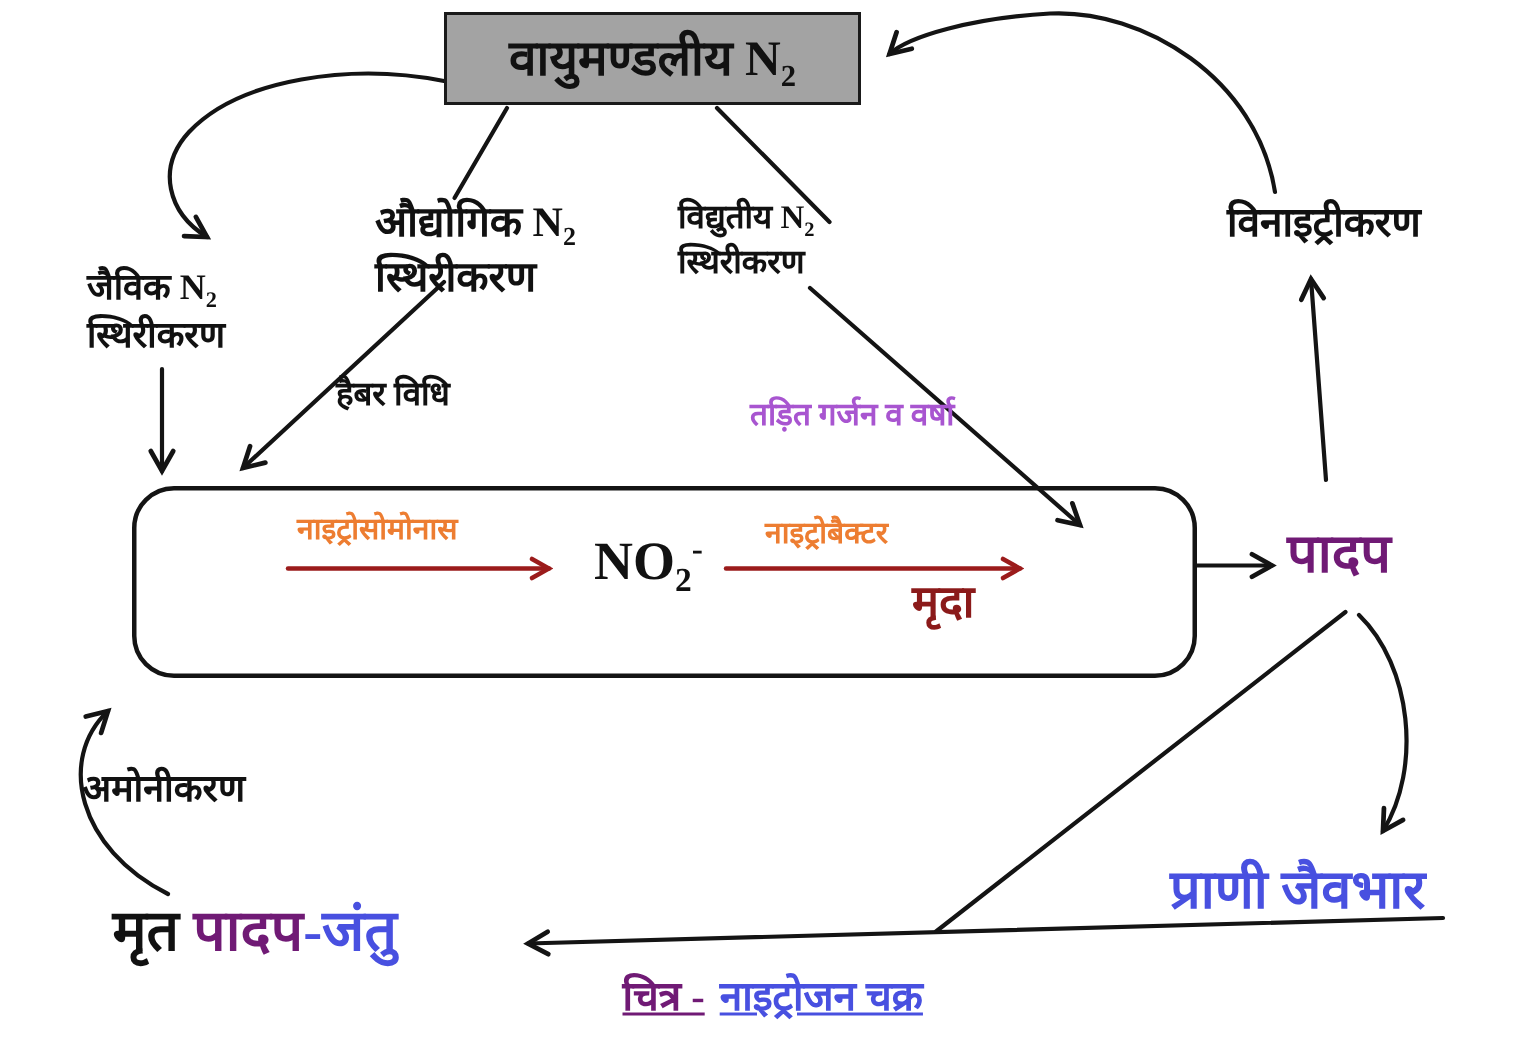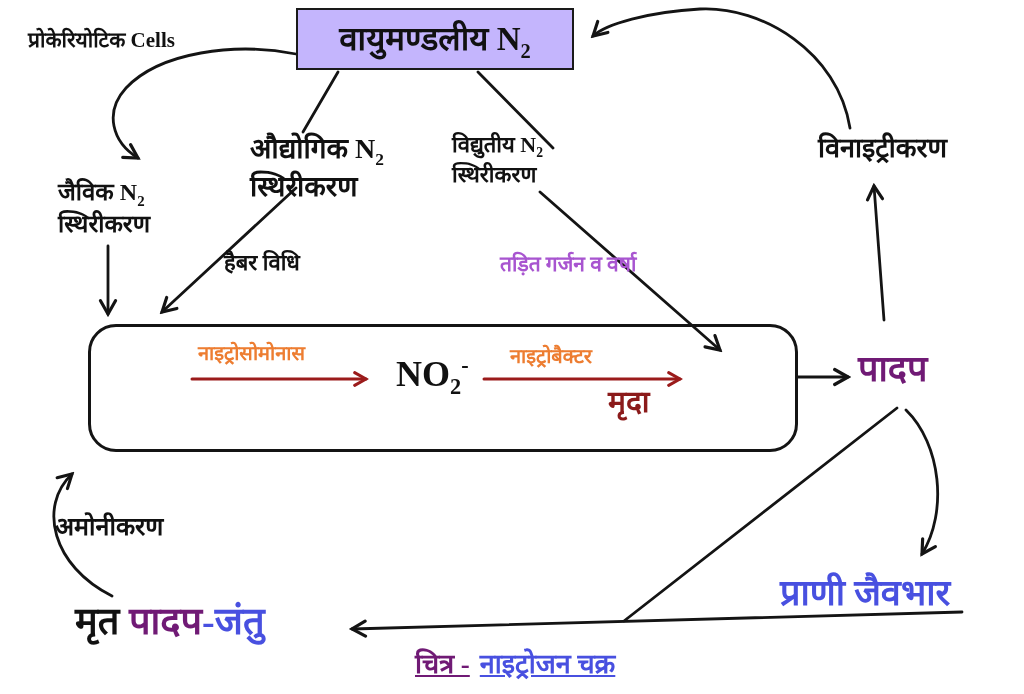--- a/index.html
+++ b/index.html
@@ -9,21 +9,21 @@
     color:#111;overflow:hidden;
   }
   .lbl{position:absolute;font-weight:bold;white-space:nowrap;line-height:1.22;z-index:2;}
   .serif-sym{font-family:"Liberation Serif","DejaVu Serif",serif;}
   sub{font-size:0.62em;} sup{font-size:0.62em;}
   #arrow-layer{position:absolute;left:0;top:0;z-index:1;}
   
   .atm-box{
     position:absolute;left:296px;top:8px;width:274px;height:58px;
     border:2px solid #1a1a1a;display:flex;align-items:center;justify-content:center;
-    font-size:33px;font-weight:bold;z-index:2;background:#c4b5fd;
+    font-size:33px;font-weight:bold;z-index:2;background:#a3a3a3;
   }
   .main-box{
     position:absolute;left:88px;top:324px;width:704px;height:122px;
     border:3px solid #141414;border-radius:28px;z-index:1;background:transparent;
   }
   .purple{color:#A855D0;}
   .orange{color:#ED7D31;}
   .maroon{color:#8B1A1A;}
   .green{color:#701a75;}
   .blue{color:#4850E0;}
@@ -61,21 +61,20 @@
       <path d="M 962 612 L 352 629" marker-end="url(#vblack)"></path>
       <path d="M 112 596 C 52 566 38 506 72 474" marker-end="url(#vblack)"></path>
     </g>
 
     <g fill="none" stroke="#9B1B1B" stroke-width="3" stroke-linecap="round">
       <path d="M 192 379 L 366 379" marker-end="url(#vred)"></path>
       <path d="M 484 379 L 680 379" marker-end="url(#vred)"></path>
     </g>
   </svg>
 
-  <div class="lbl" style="left:28px;top:28px;font-size:21px;">प्रोकेरियोटिक Cells</div>
 
   <div class="atm-box">
     <span><span>वायुमण्डलीय </span><span class="serif-sym">N</span><sub>2</sub></span>
   </div>
 
   <div class="lbl" style="left:58px;top:178px;font-size:24px;">
     <div><span>जैविक </span><span class="serif-sym">N</span><sub>2</sub></div>
     <div>स्थिरीकरण</div>
   </div>
 
@@ -86,21 +85,21 @@
 
   <div class="lbl" style="left:452px;top:132px;font-size:22px;">
     <div><span>विद्युतीय </span><span class="serif-sym">N</span><sub>2</sub></div>
     <div>स्थिरीकरण</div>
   </div>
 
   <div class="lbl" style="left:818px;top:132px;font-size:27px;">विनाइट्रीकरण</div>
 
   <div class="lbl" style="left:224px;top:250px;font-size:22px;">हैबर विधि</div>
 
-  <div class="lbl purple" style="left:500px;top:252px;font-size:21px;">तड़ित गर्जन व वर्षा</div>
+  <div class="lbl purple" style="left:500px;top:264px;font-size:21px;">तड़ित गर्जन व वर्षा</div>
 
   <div class="main-box"></div>
 
 
   <div class="lbl orange" style="left:198px;top:341px;font-size:20px;">नाइट्रोसोमोनास</div>
 
   <div class="lbl chem" style="left:396px;top:352px;"><span>NO</span><sub>2</sub><sup>-</sup></div>
 
   <div class="lbl orange" style="left:510px;top:344px;font-size:20px;">नाइट्रोबैक्टर</div>
 

